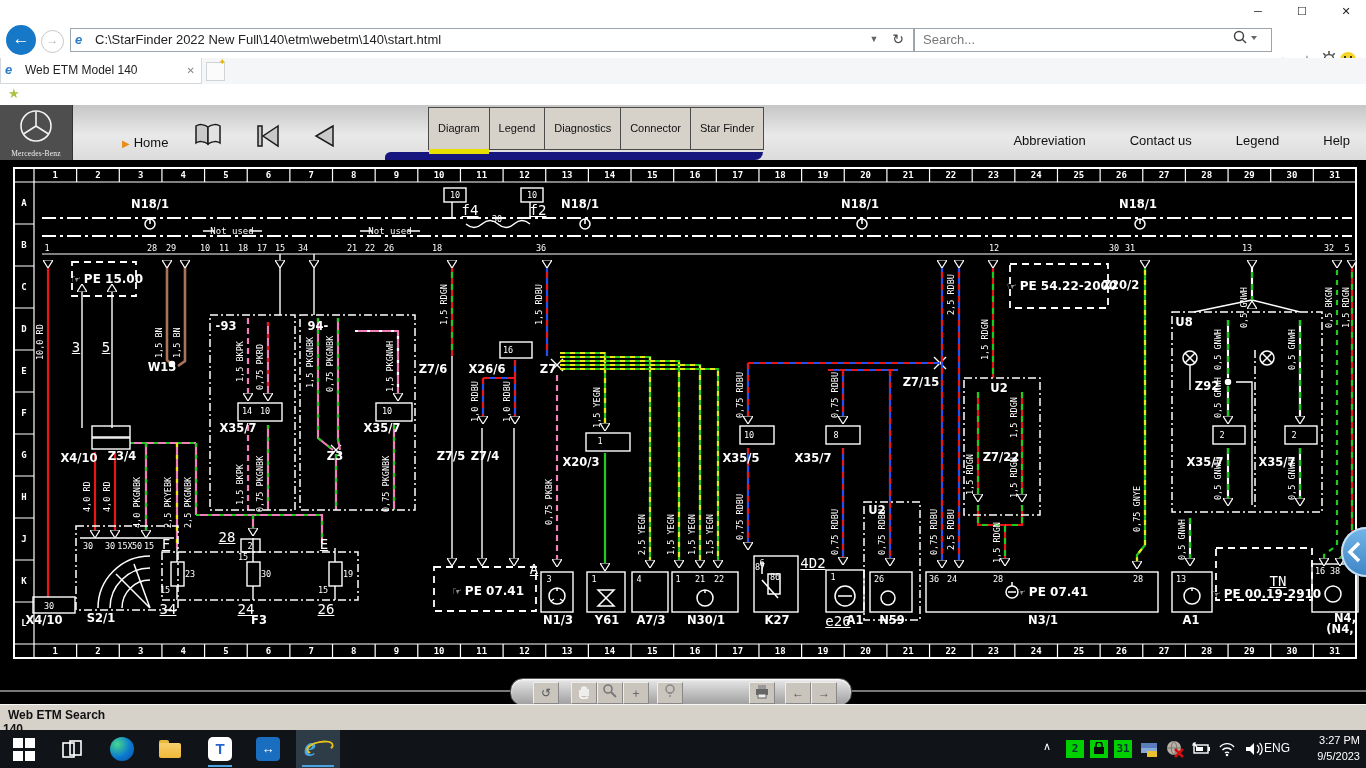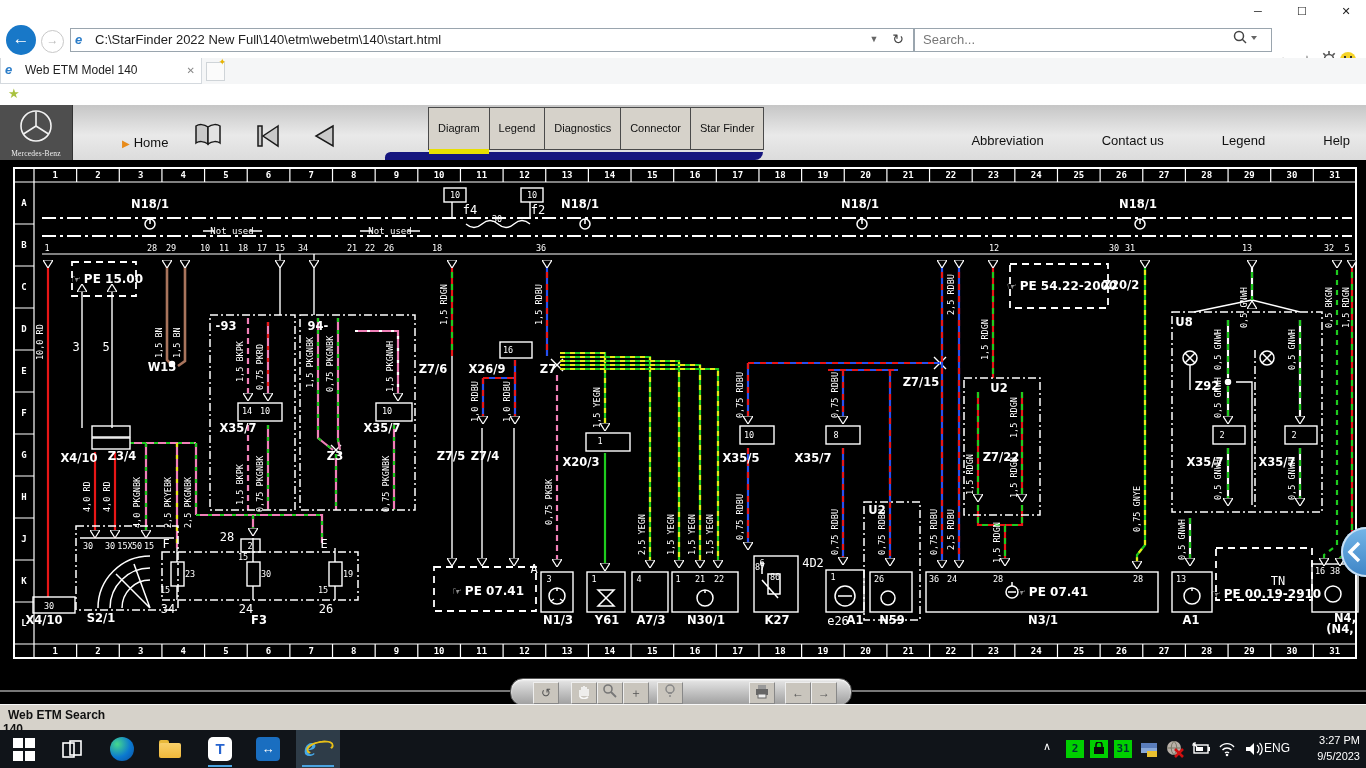--- a/index.html
+++ b/index.html
@@ -35,21 +35,21 @@
   #homeitem{position:absolute;left:122px;top:30px;font-size:13px;color:#111;}
   #homeitem .tri{color:#e88b1a;font-size:10px;margin-right:4px;}
   .navico{position:absolute;top:18px;width:34px;height:26px;}
   #tabsbar{position:absolute;left:428px;top:2px;height:45px;}
   .hdrtab{position:relative;display:inline-block;height:41px;background:#d6d2ca;border:1px solid #4a4a4a;border-left:none;font-size:11px;color:#111;text-align:center;line-height:41px;padding:0 9px;vertical-align:top;}
   .hdrtab:first-child{border-left:1px solid #4a4a4a;}
   .hdrtab.active:after{content:"";position:absolute;left:0;bottom:-5px;width:100%;height:5px;background:var(--c-tabyellow,#e8df00);}
   #blueswoosh{position:absolute;left:385px;top:47px;width:364px;height:11px;background:var(--c-hdrblue,#16167e);border-radius:8px 0 16px 4px;}
   #blueswoosh:after{content:"";position:absolute;right:-14px;top:0;width:20px;height:8px;background:var(--c-hdrblue,#16167e);border-radius:0 0 18px 0;}
   #hdrlinks{position:absolute;right:16px;top:28px;font-size:13px;color:#111;}
-  #hdrlinks span{margin-left:58px;}
+  #hdrlinks span{margin-left:44px;}
   
   #diagram{position:absolute;left:0;top:160px;width:1366px;height:518px;background:#000;}
   #dsvg{position:absolute;left:0;top:0;}
   .fr{fill:none;stroke:#fff;stroke-width:2;}
   .fr1{fill:none;stroke:#fff;stroke-width:1.2;}
   .busline{fill:none;stroke:#fff;stroke-width:2;stroke-dasharray:14 4 3 4;}
   .W{fill:none;stroke-width:2.2;}
   .wh{stroke:#fff;stroke-width:1.4;}
   .rd{stroke:var(--c-red);}
   .bn{stroke:var(--c-brown);stroke-width:2.6;}
@@ -74,21 +74,21 @@
   .dashbox{fill:none;stroke:#fff;stroke-width:1.8;stroke-dasharray:7 5;}
   .ddbox{fill:none;stroke:#fff;stroke-width:1.5;stroke-dasharray:8 3 2 3;}
   .cbox{fill:none;stroke:#fff;stroke-width:1.4;}
   .sym{fill:none;stroke:#fff;stroke-width:1.5;}
   .tris{fill:#000;stroke:#fff;stroke-width:1.2;}
   .dl{position:absolute;color:#fff;font-family:"DejaVu Sans Mono",monospace;font-size:10px;
       transform:translate(-50%,-50%);white-space:nowrap;line-height:1;}
   .dl.b{font-weight:bold;font-size:11.5px;font-family:"DejaVu Sans",sans-serif;}
   .dl.p{font-size:8.5px;}
   .dl.nu{font-size:9px;}
-  .dl.l{font-size:12px;}
+  .dl.l{font-size:14px;text-decoration:underline;}
   .dl.pe{font-weight:bold;font-size:12px;font-family:"DejaVu Sans",sans-serif;}
   .dl.pe:before{content:"☞";margin-right:3px;font-size:11px;}
   .dl.r{transform:none;transform-origin:0 0;transform:rotate(-90deg);font-size:8.5px;}
   .gnum{position:absolute;color:#fff;font-family:"DejaVu Sans Mono",monospace;font-weight:bold;font-size:9px;transform:translate(-50%,-50%);}
   #chevbtn{position:absolute;left:1341px;top:527px;width:50px;height:50px;border-radius:50%;
      background:linear-gradient(#74b6e8,#3d84c6);box-shadow:inset 0 0 0 2px #c8e0f4;}
   
   #toolrow{position:absolute;left:0;top:678px;width:1366px;height:26px;background:#000;}
   #toolline{position:absolute;left:0;top:12px;width:1366px;height:2px;background:#777;}
   #toolpill{position:absolute;left:510px;top:0;width:340px;height:26px;border-radius:13px;
@@ -579,21 +579,21 @@
       <div class="dl b" style="left: 318px; top: 167px;">94-</div>
       <div class="dl p" style="left: 247px; top: 251px;">14</div>
       <div class="dl p" style="left: 265px; top: 251px;">10</div>
       <div class="dl b" style="left: 238px; top: 269px;">X35/7</div>
       <div class="dl p" style="left: 387px; top: 251px;">10</div>
       <div class="dl b" style="left: 382px; top: 269px;">X35/7</div>
       <div class="dl b" style="left: 335px; top: 297px;">Z3</div>
       <div class="dl b" style="left: 79px; top: 299px;">X4/10</div>
       <div class="dl b" style="left: 122px; top: 297px;">Z3/4</div>
       <div class="dl b" style="left: 433px; top: 210px;">Z7/6</div>
-      <div class="dl b" style="left: 487px; top: 210px;">X26/9</div>
+      <div class="dl b" style="left: 487px; top: 210px;">X26/6</div>
       <div class="dl b" style="left: 548px; top: 210px;">Z7</div>
       <div class="dl p" style="left: 508px; top: 190px;">16</div>
       <div class="dl b" style="left: 451px; top: 297px;">Z7/5</div>
       <div class="dl b" style="left: 485px; top: 297px;">Z7/4</div>
       <div class="dl b" style="left: 581px; top: 303px;">X20/3</div>
       <div class="dl p" style="left: 600px; top: 281px;">1</div>
       <div class="dl b" style="left: 741px; top: 299px;">X35/5</div>
       <div class="dl p" style="left: 749px; top: 275px;">10</div>
       <div class="dl b" style="left: 813px; top: 299px;">X35/7</div>
       <div class="dl p" style="left: 836px; top: 275px;">8</div>

